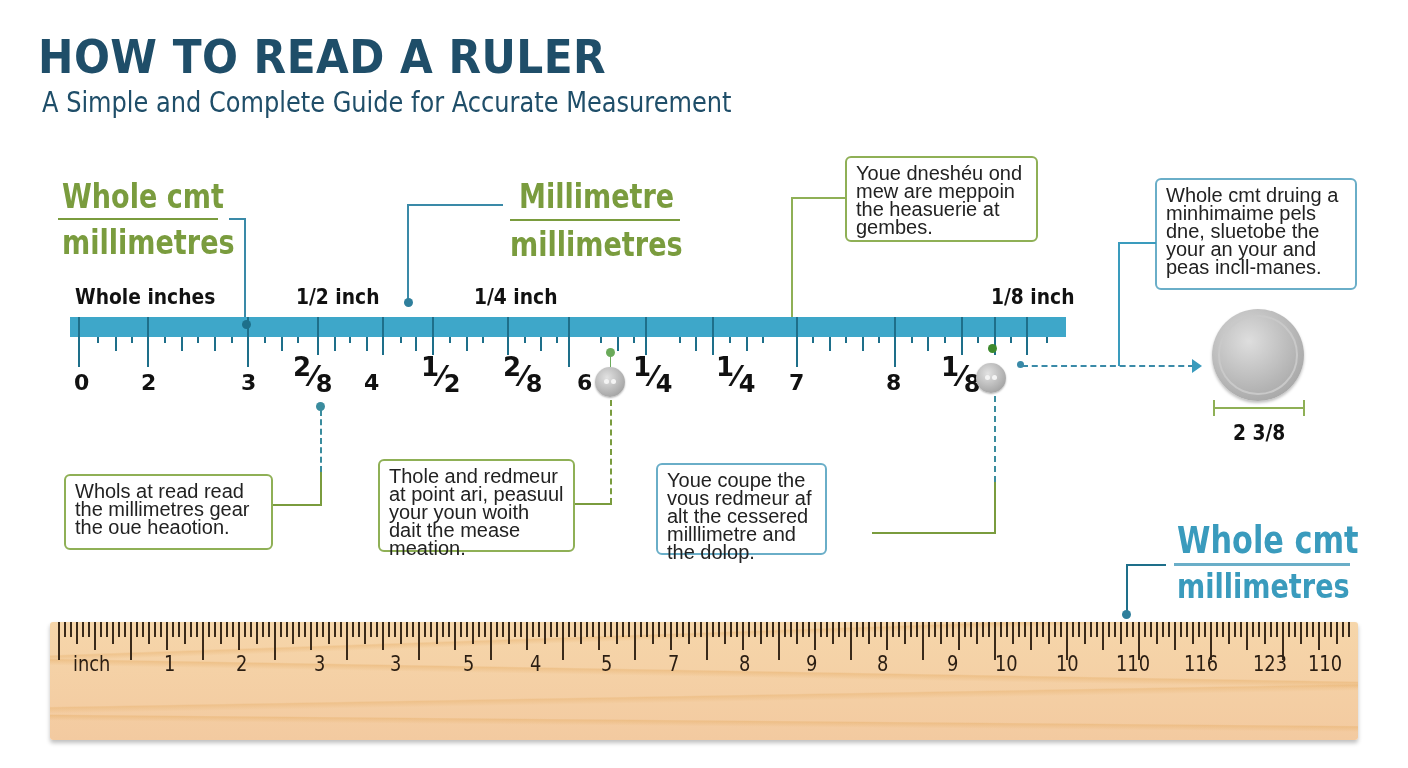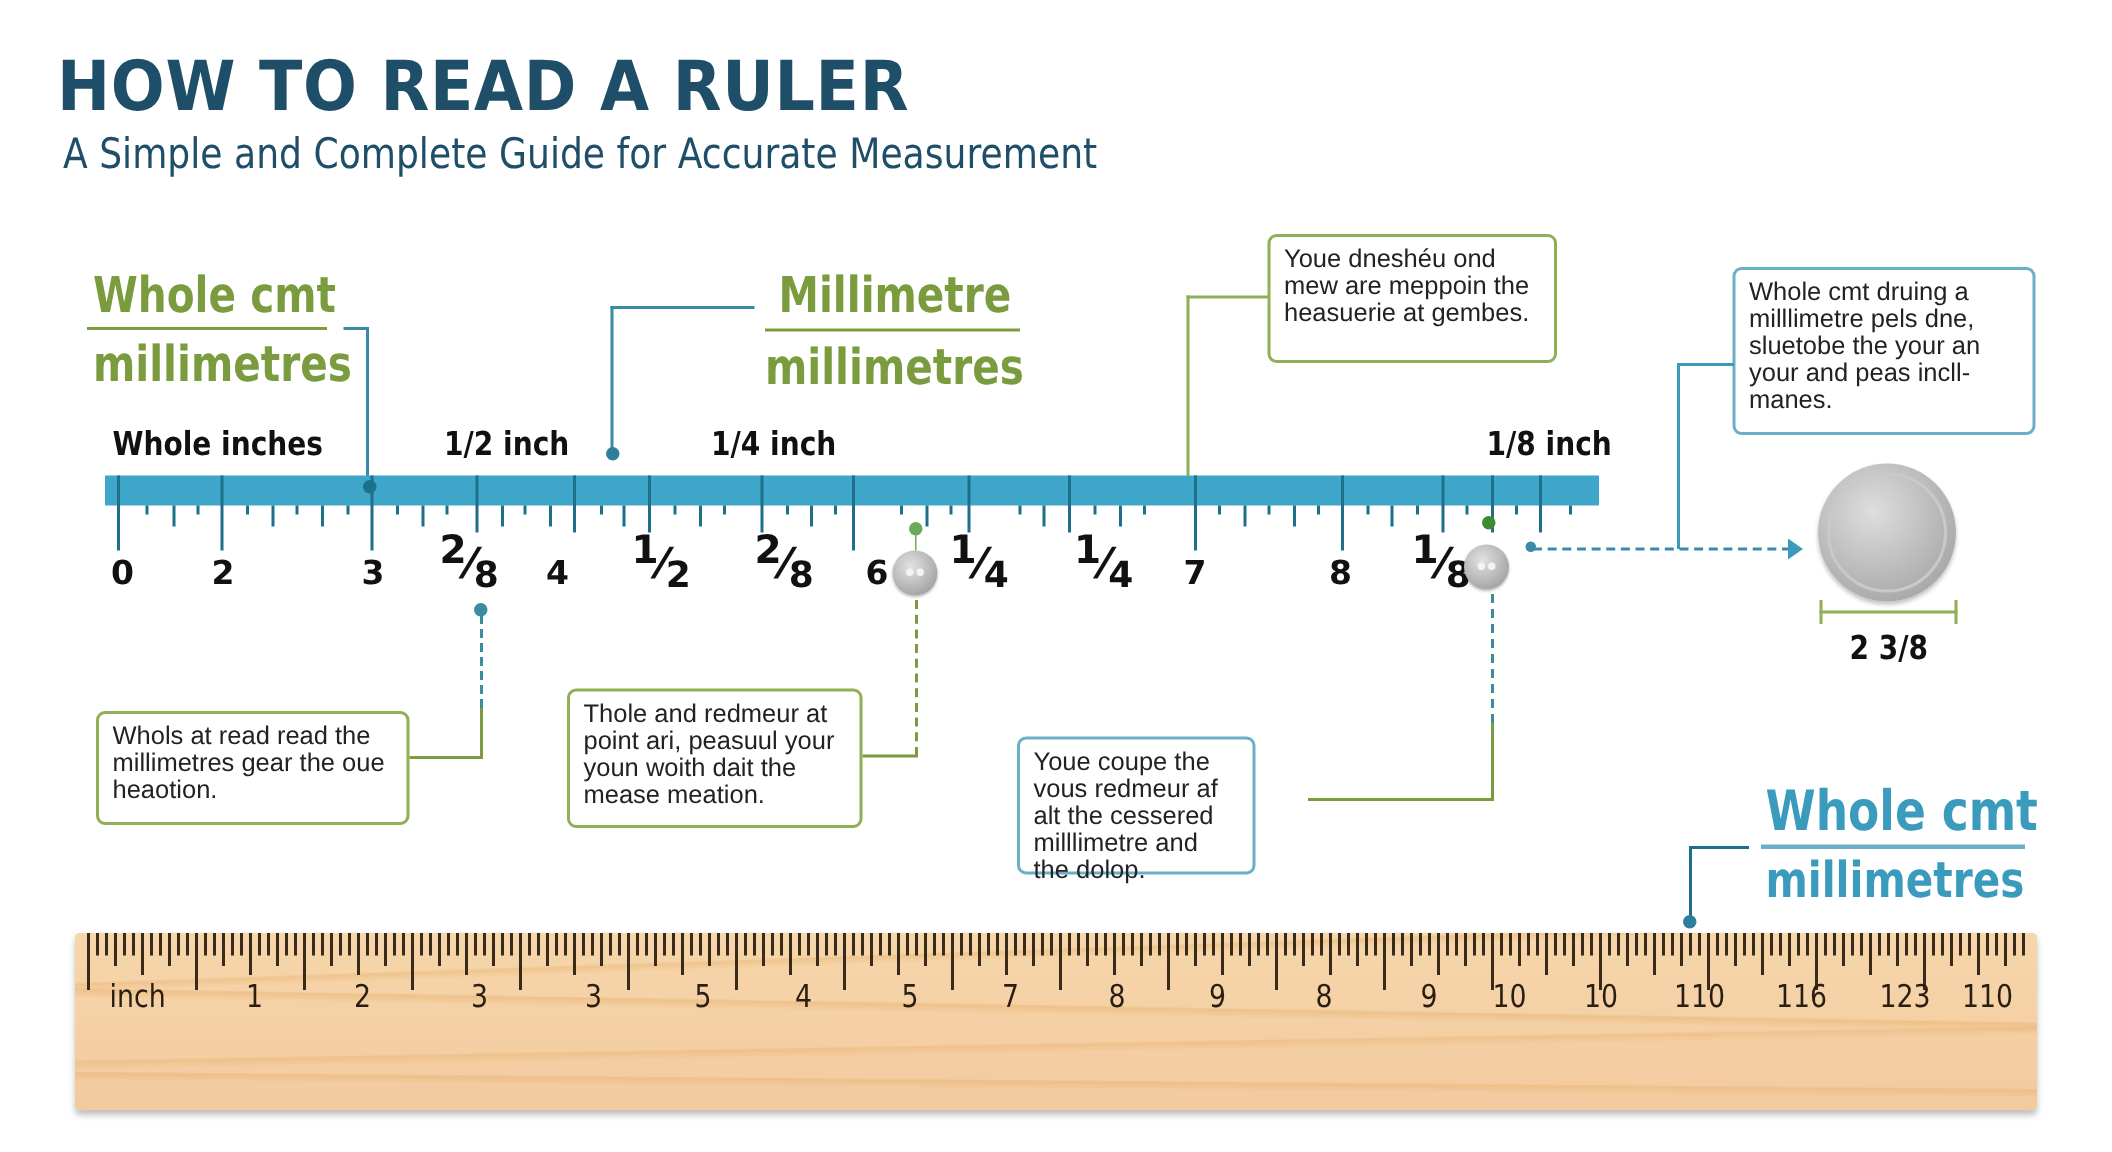--- a/index.html
+++ b/index.html
@@ -18,21 +18,21 @@
   .rule-blue { height:3px; background:#6aaec8; }
   .lbl { font-family:"DejaVu Sans", sans-serif; font-weight:bold; font-size:22px; color:#111;
          transform:scaleX(0.85); transform-origin:left; white-space:nowrap; }
   .num { font-family:"DejaVu Sans", sans-serif; font-weight:bold; font-size:22px; color:#111; }
   .frac { font-family:"DejaVu Sans", sans-serif; font-weight:bold; color:#111; white-space:nowrap; }
   .frac sup { font-size:26px; vertical-align:10px; }
   .frac .sl { font-size:28px; }
   .frac sub { font-size:24px; vertical-align:-6px; }
   .bar { left:70px; top:317px; width:996px; height:20px; background:#3ea7c9; }
   .tick { position:absolute; width:2px; background:#1e6f8a; }
-  .note { background:#fff; border-radius:6px; font-size:17px; color:#222; line-height:18px; padding:6px 9px; box-sizing:border-box; }
+  .note { background:#fff; border-radius:6px; font-size:20px; color:#222; line-height:18px; padding:6px 9px; box-sizing:border-box; }
   .note.g { border:2px solid #8fb056; }
   .note.b { border:2px solid #6aaec8; }
   .line { position:absolute; }
   .dot { position:absolute; width:9px; height:9px; border-radius:50%; }
   .button-img { position:absolute; width:30px; height:30px; border-radius:50%;
                 background:radial-gradient(circle at 40% 35%, #e2e2e2, #a9a9a9 70%, #8f8f8f);
                 box-shadow:0 1px 2px rgba(0,0,0,0.3); }
   .button-img::before, .button-img::after { content:""; position:absolute; width:5px; height:5px; border-radius:50%;
                 background:#f4f4f4; top:12px; }
   .button-img::before { left:9px; } .button-img::after { left:16px; }
@@ -70,21 +70,21 @@
 <div class="abs green-head" style="left:510px;top:228px;">millimetres</div>
 <div class="line" style="left:407px;top:204px;width:96px;height:2px;background:#3a8aa8;"></div>
 <div class="line" style="left:407px;top:204px;width:2px;height:96px;background:#3a8aa8;"></div>
 <div class="dot" style="left:404px;top:298px;background:#2f7f9c;"></div>
 
 <div class="abs note g" style="left:845px;top:156px;width:193px;height:86px;">Youe dneshéu ond mew are meppoin the heasuerie at gembes.</div>
 <div class="line" style="left:791px;top:197px;width:55px;height:2px;background:#8fb056;"></div>
 <div class="line" style="left:791px;top:197px;width:2px;height:126px;background:#8fb056;"></div>
 <div class="dot" style="left:787px;top:318px;background:#8fb056;"></div>
 
-<div class="abs note b" style="left:1155px;top:178px;width:202px;height:112px;">Whole cmt druing a milllimetre pels dne, sluetobe the your an your and peas incll-manes.</div>
+<div class="abs note b" style="left:1155px;top:178px;width:202px;height:112px;">Whole cmt druing a minhimaime pels dne, sluetobe the your an your and peas incll-manes.</div>
 <div class="line" style="left:1118px;top:242px;width:38px;height:2px;background:#3a9bbd;"></div>
 <div class="line" style="left:1118px;top:242px;width:2px;height:124px;background:#3a9bbd;"></div>
 <div class="line" style="left:1022px;top:365px;width:172px;height:0;border-top:2px dashed #3a8aa8;"></div>
 <div class="abs" style="left:1192px;top:359px;width:0;height:0;border-top:7px solid transparent;border-bottom:7px solid transparent;border-left:10px solid #3a9bbd;"></div>
 <div class="dot" style="left:1017px;top:361px;width:7px;height:7px;background:#3a8aa8;"></div>
 
 <div class="abs lbl" style="left:75px;top:284px;">Whole inches</div>
 <div class="abs lbl" style="left:296px;top:284px;">1/2 inch</div>
 <div class="abs lbl" style="left:474px;top:284px;">1/4 inch</div>
 <div class="abs lbl" style="left:991px;top:284px;">1/8 inch</div>
@@ -184,21 +184,21 @@
 <div class="abs note g" style="left:64px;top:474px;width:209px;height:76px;">Whols at read read the millimetres gear the oue heaotion.</div>
 <div class="dot" style="left:316px;top:402px;background:#3a8c9e;"></div>
 <div class="line" style="left:320px;top:410px;width:0;height:62px;border-left:2px dashed #3a8c9e;"></div>
 <div class="line" style="left:320px;top:472px;width:2px;height:33px;background:#7a9c3e;"></div>
 <div class="line" style="left:273px;top:504px;width:49px;height:2px;background:#7a9c3e;"></div>
 
 <div class="abs note g" style="left:378px;top:459px;width:197px;height:93px;">Thole and redmeur at point ari, peasuul your youn woith dait the mease meation.</div>
 <div class="line" style="left:610px;top:400px;width:0;height:104px;border-left:2px dashed #7a9c3e;"></div>
 <div class="line" style="left:575px;top:503px;width:37px;height:2px;background:#7a9c3e;"></div>
 
-<div class="abs note b" style="left:678px;top:463px;width:159px;height:92px;margin-top:28px;">Youe coupe the vous redmeur af alt the cessered milllimetre and the dolop.</div>
+<div class="abs note b" style="left:656px;top:463px;width:171px;height:92px;">Youe coupe the vous redmeur af alt the cessered milllimetre and the dolop.</div>
 <div class="line" style="left:994px;top:396px;width:0;height:86px;border-left:2px dashed #3a8c9e;"></div>
 <div class="line" style="left:994px;top:482px;width:2px;height:51px;background:#7a9c3e;"></div>
 <div class="line" style="left:872px;top:532px;width:124px;height:2px;background:#7a9c3e;"></div>
 
 <div class="abs blue-head" style="left:1177px;top:522px;">Whole cmt</div>
 <div class="abs rule-blue" style="left:1174px;top:563px;width:176px;"></div>
 <div class="abs blue-head" style="left:1177px;top:570px;font-size:33px;">millimetres</div>
 <div class="line" style="left:1126px;top:564px;width:40px;height:2px;background:#1e6f8a;"></div>
 <div class="line" style="left:1126px;top:564px;width:2px;height:50px;background:#1e6f8a;"></div>
 <div class="dot" style="left:1122px;top:610px;background:#2f7f9c;"></div>

